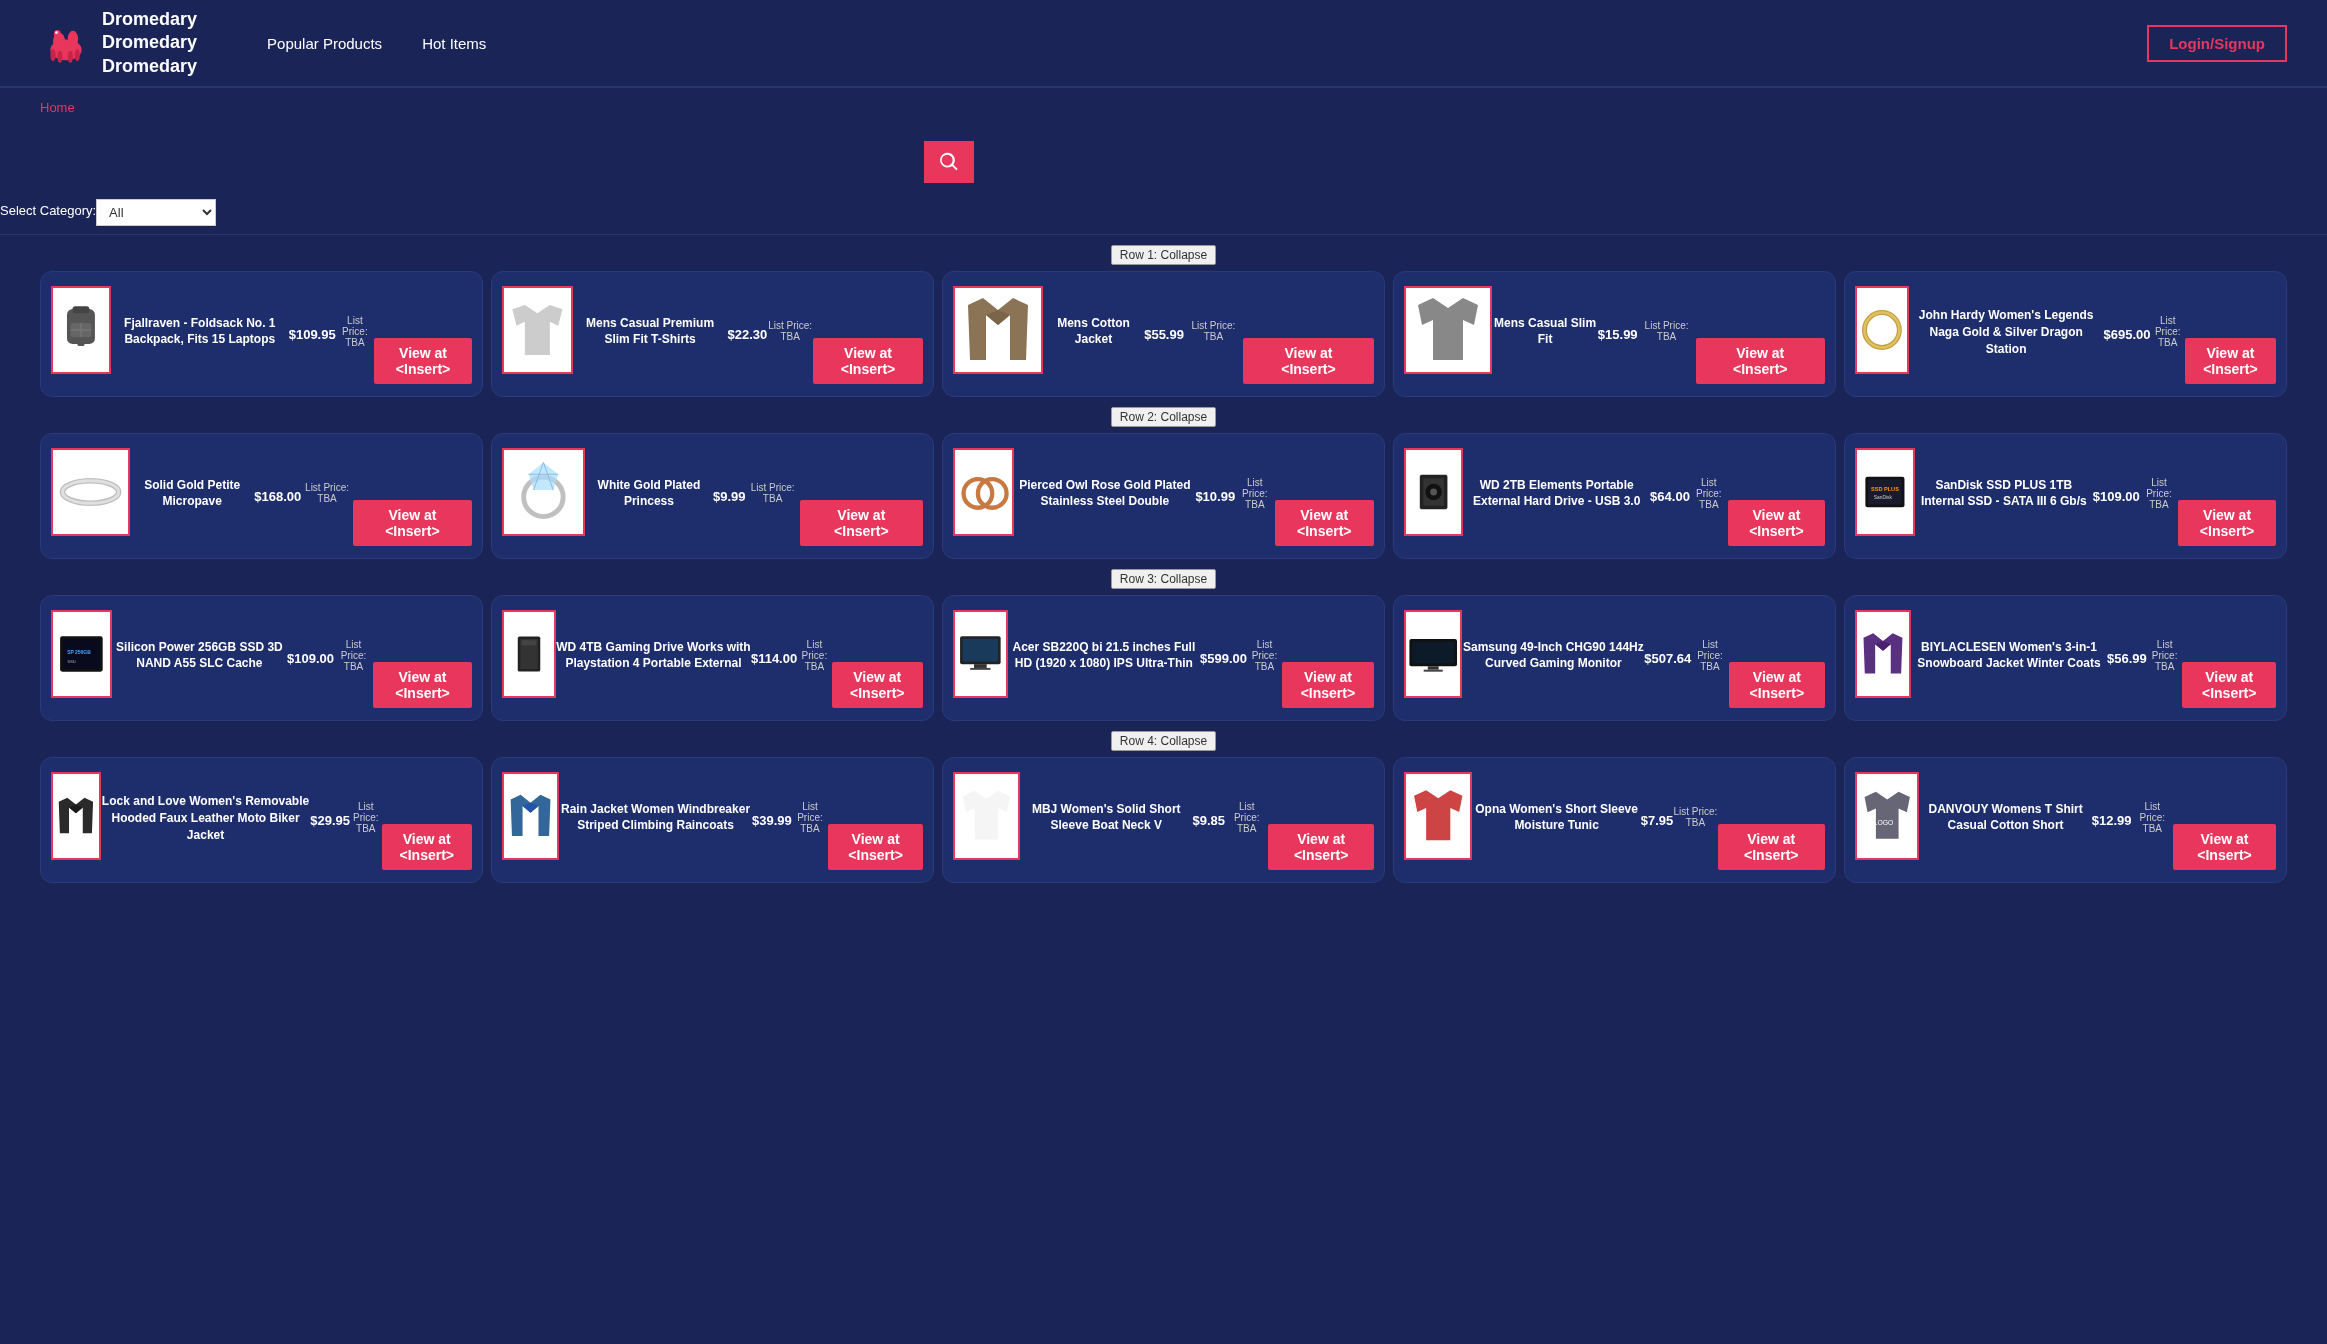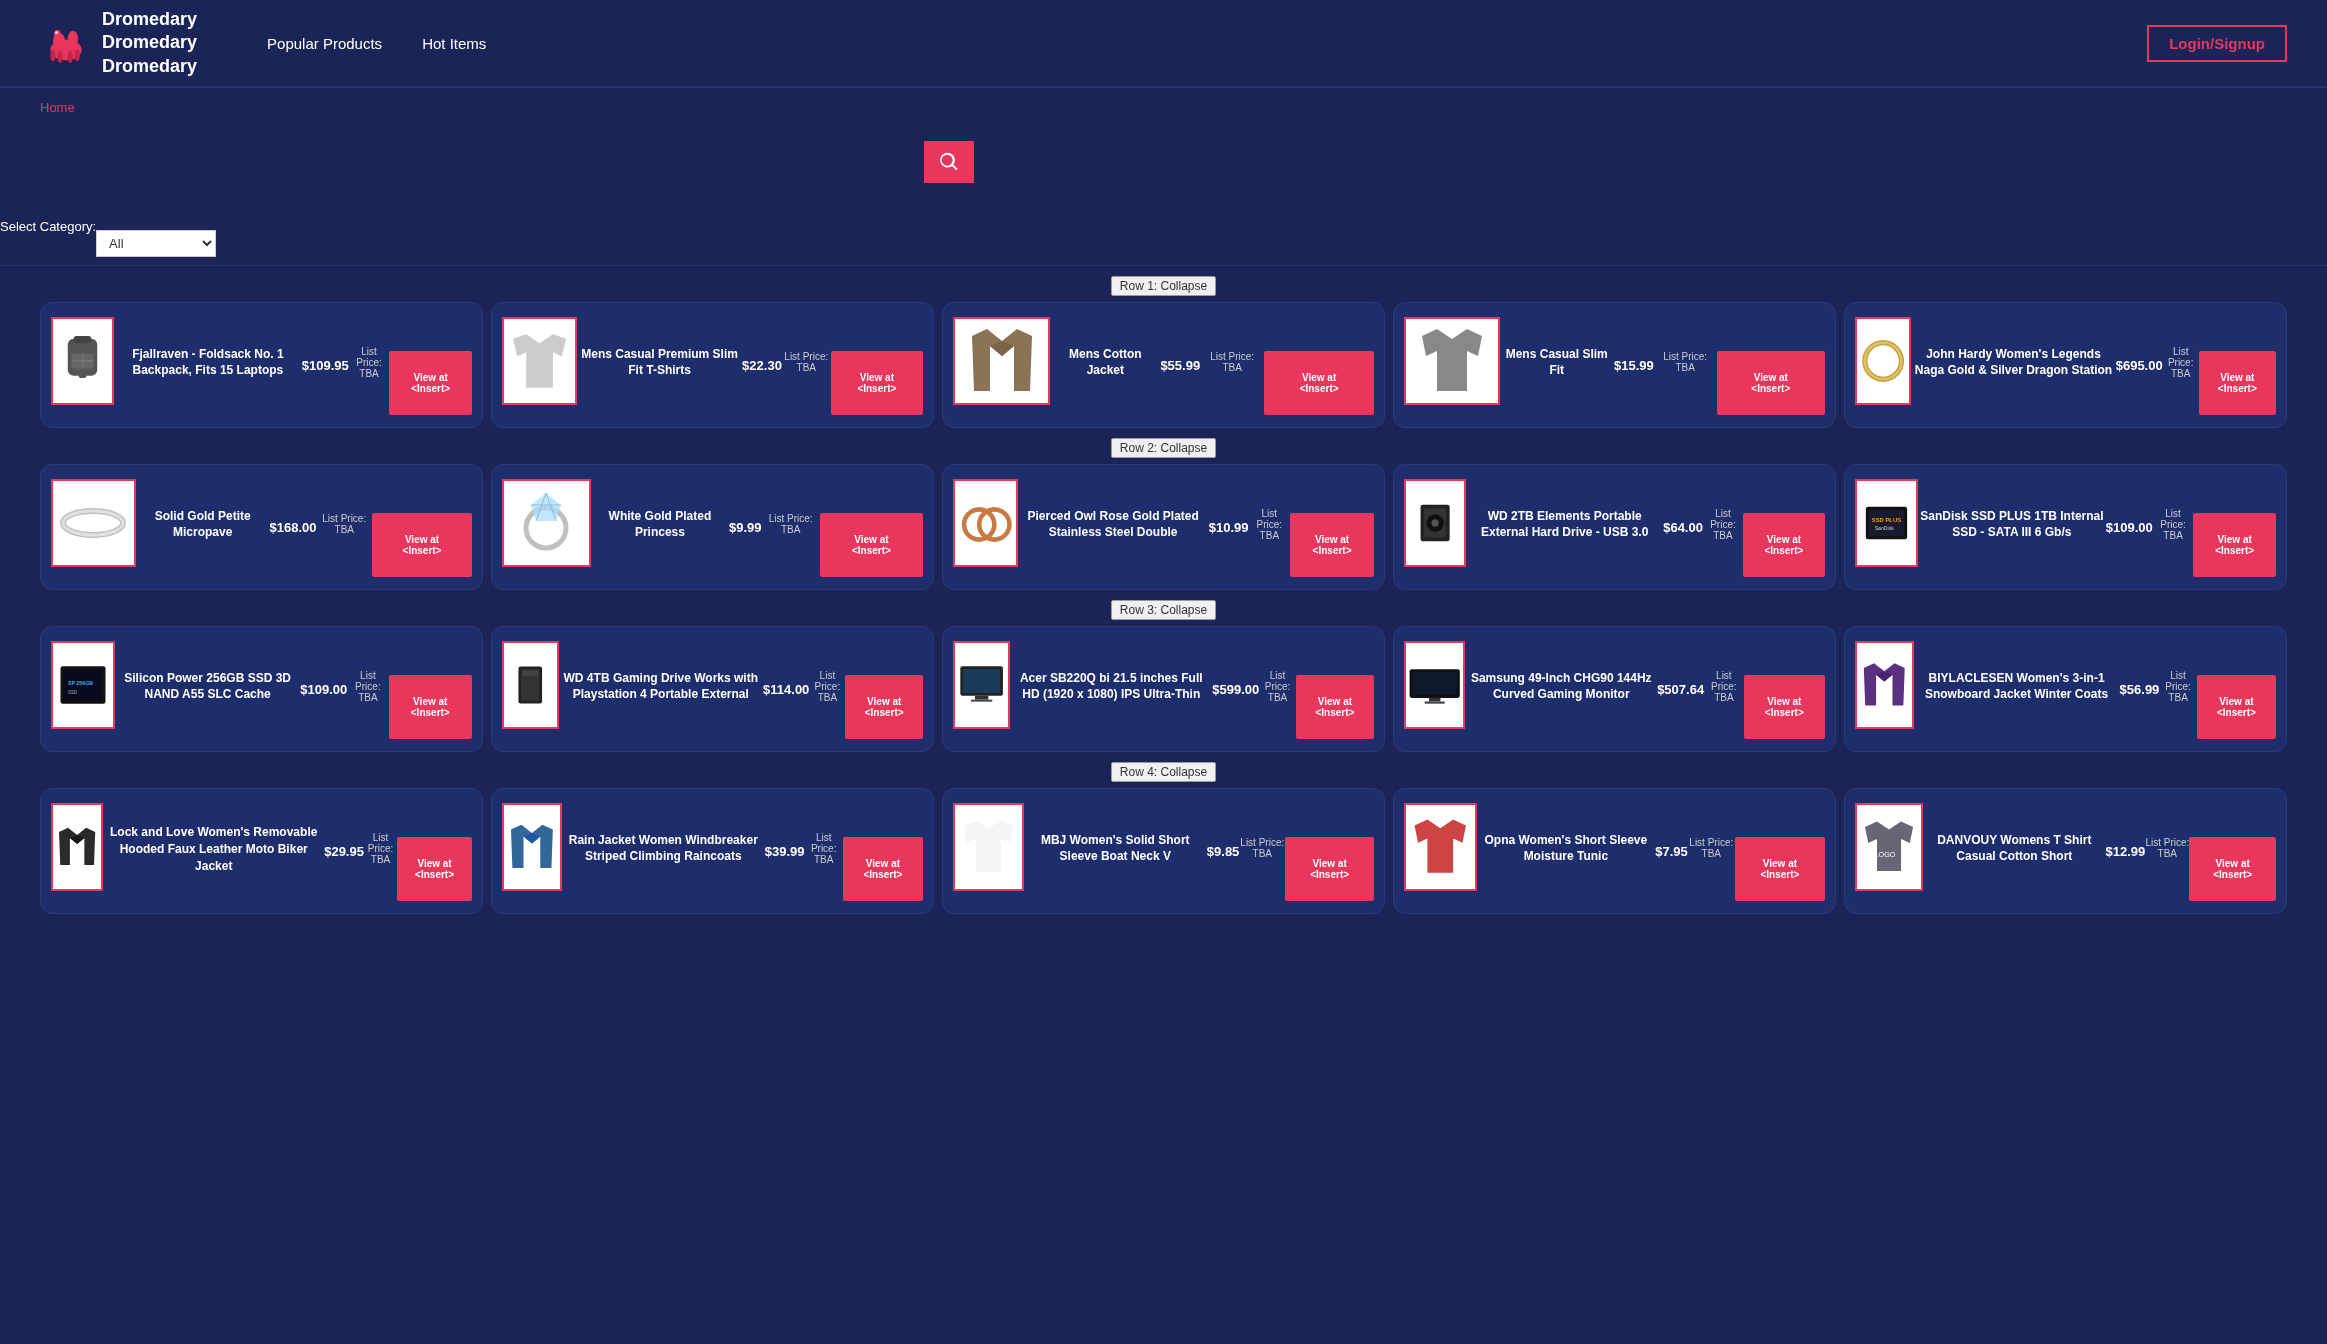--- a/index.html
+++ b/index.html
@@ -120,21 +120,20 @@
       margin-bottom: 4px;
     }
     .category-select {
       padding: 4px 8px;
       font-size: 13px;
       background: #fff;
       color: #333;
       border: 1px solid #ccc;
       width: 120px;
       cursor: pointer;
-      margin-top: 31px;
     }
 
     
     .divider {
       border: none;
       border-top: 1px solid #2a3570;
       margin: 0 0 6px 0;
     }
 
     
@@ -201,22 +200,22 @@
     }
     .product-list-price {
       font-size: 10px;
       color: #ccc;
       margin-bottom: 8px;
     }
     .view-btn {
       background: #e8365d;
       color: #fff;
       border: none;
-      padding: 21px 18px;
-      font-size: 10px;
+      padding: 7px 18px;
+      font-size: 14px;
       cursor: pointer;
       border-radius: 2px;
       font-weight: bold;
       margin-top: auto;
     }
   </style>
 </head>
 <body>
 
 <nav class="navbar">

